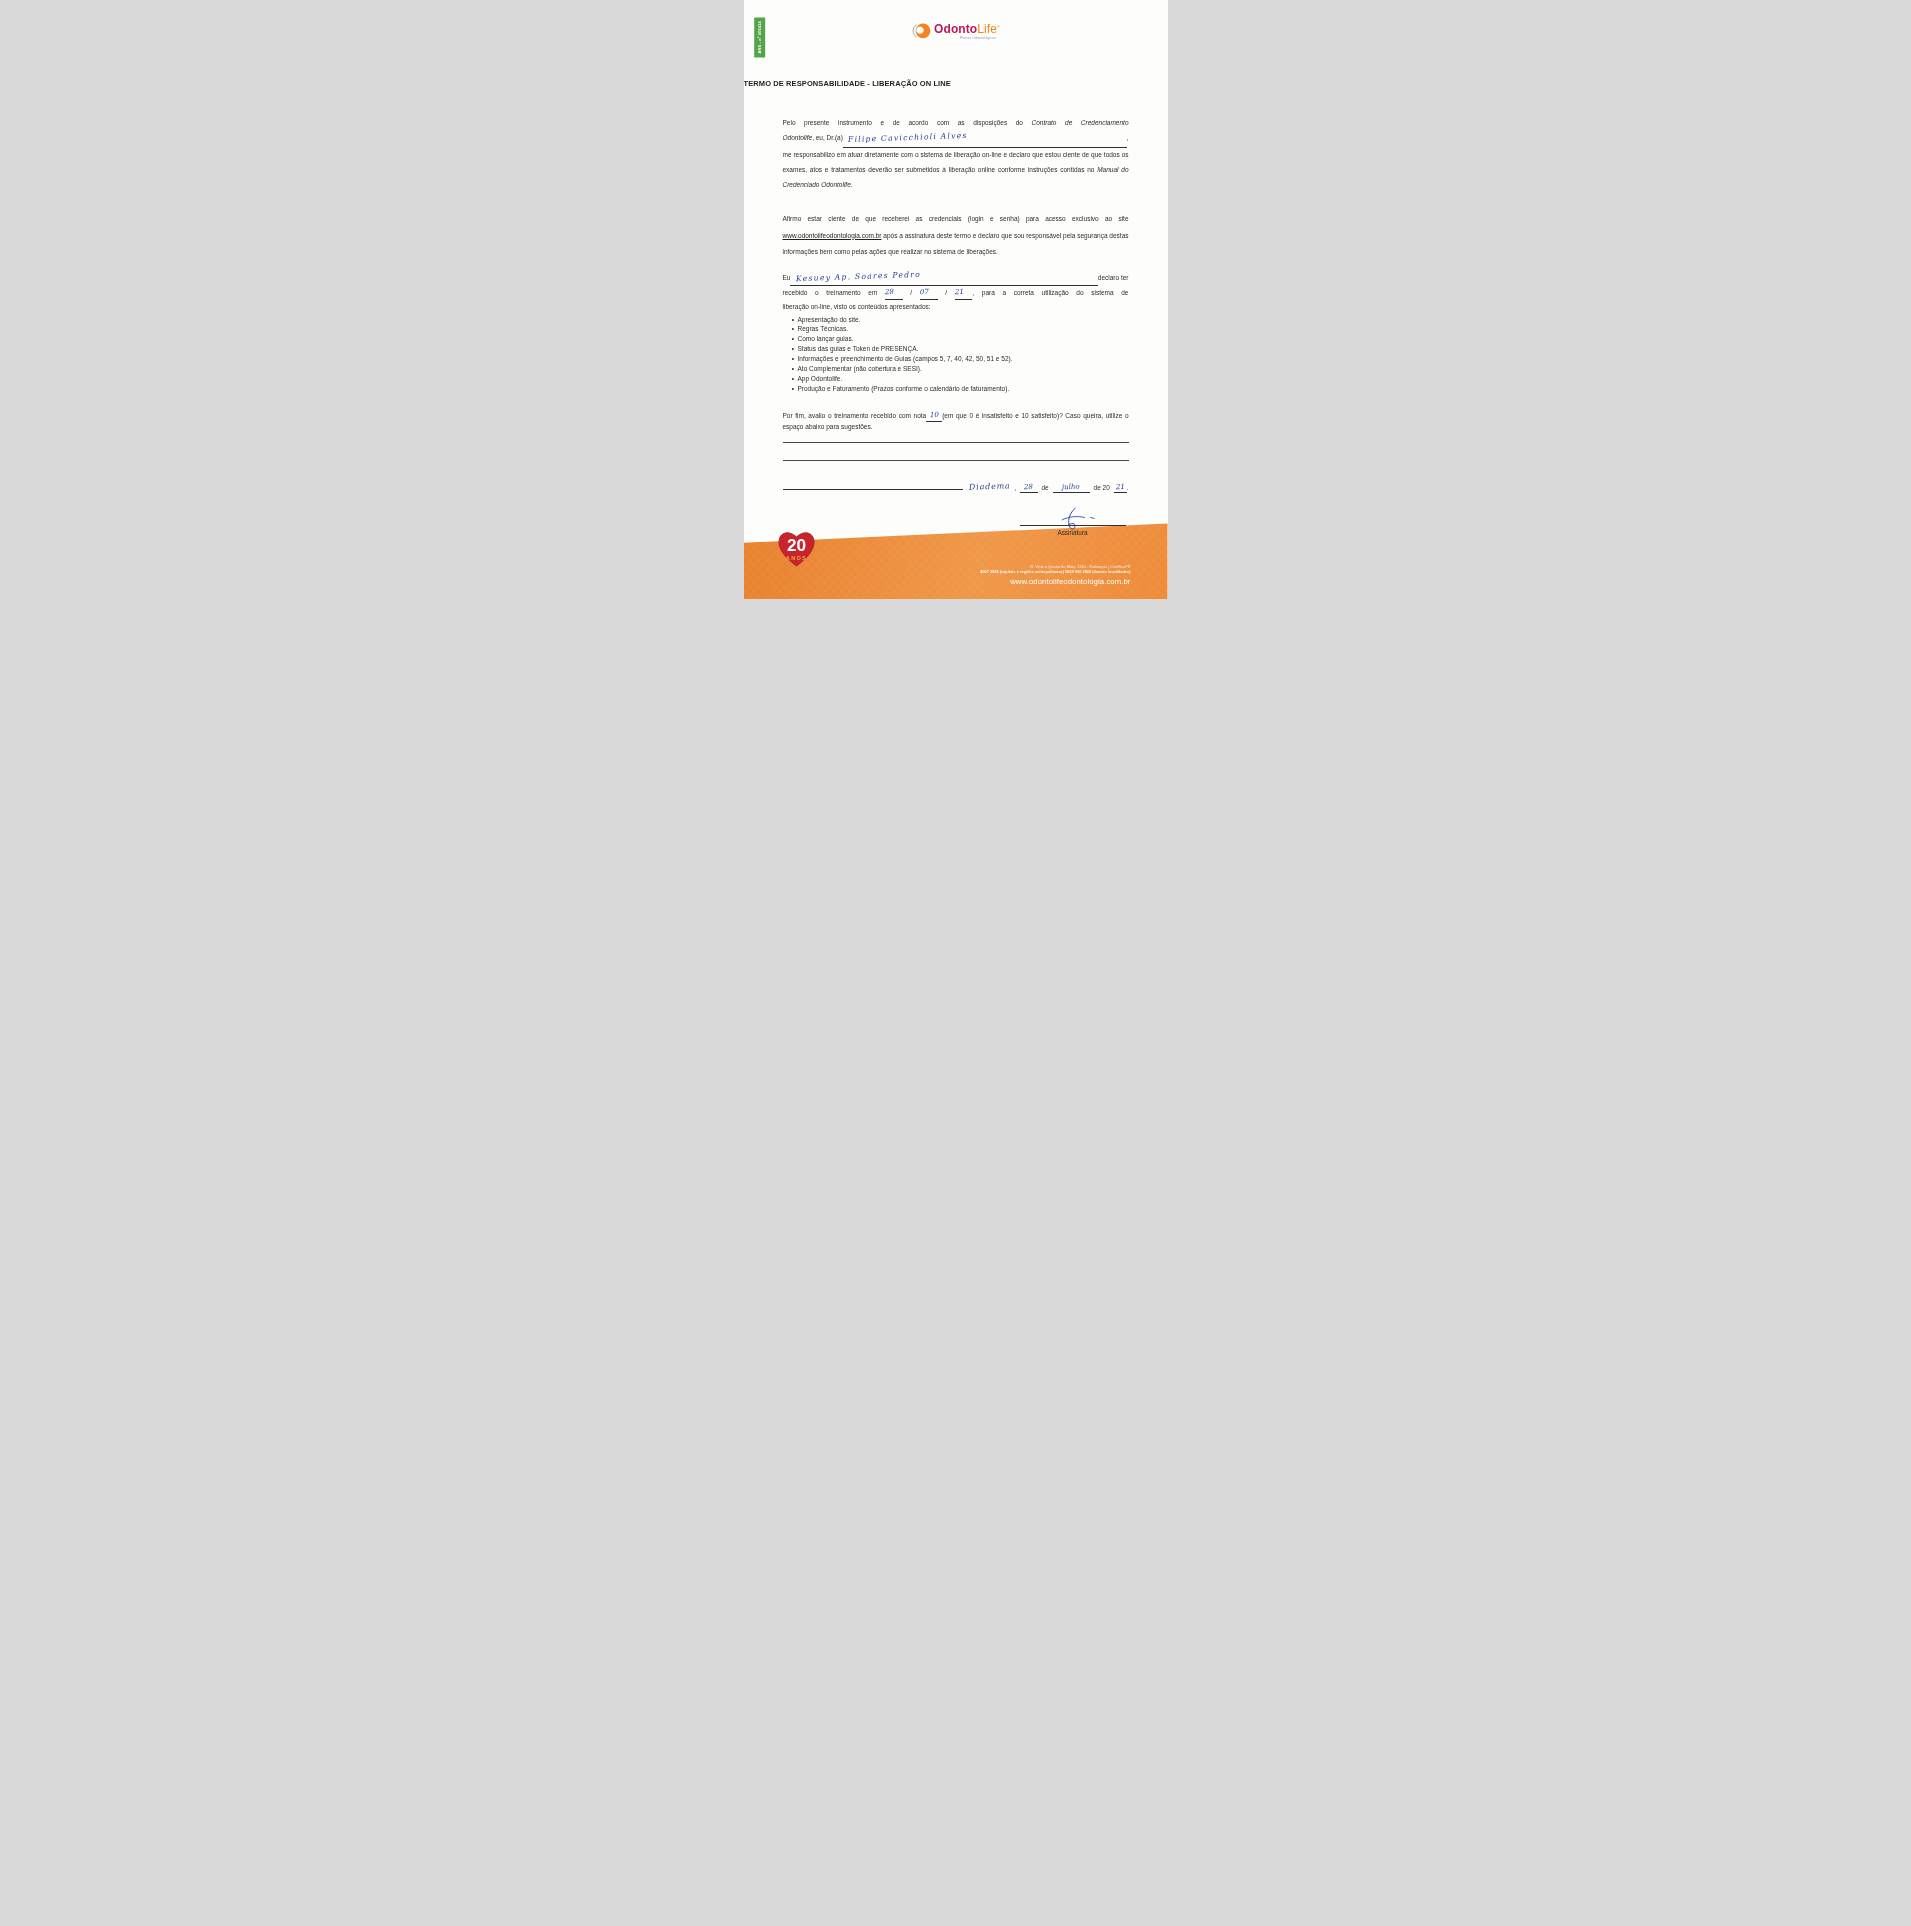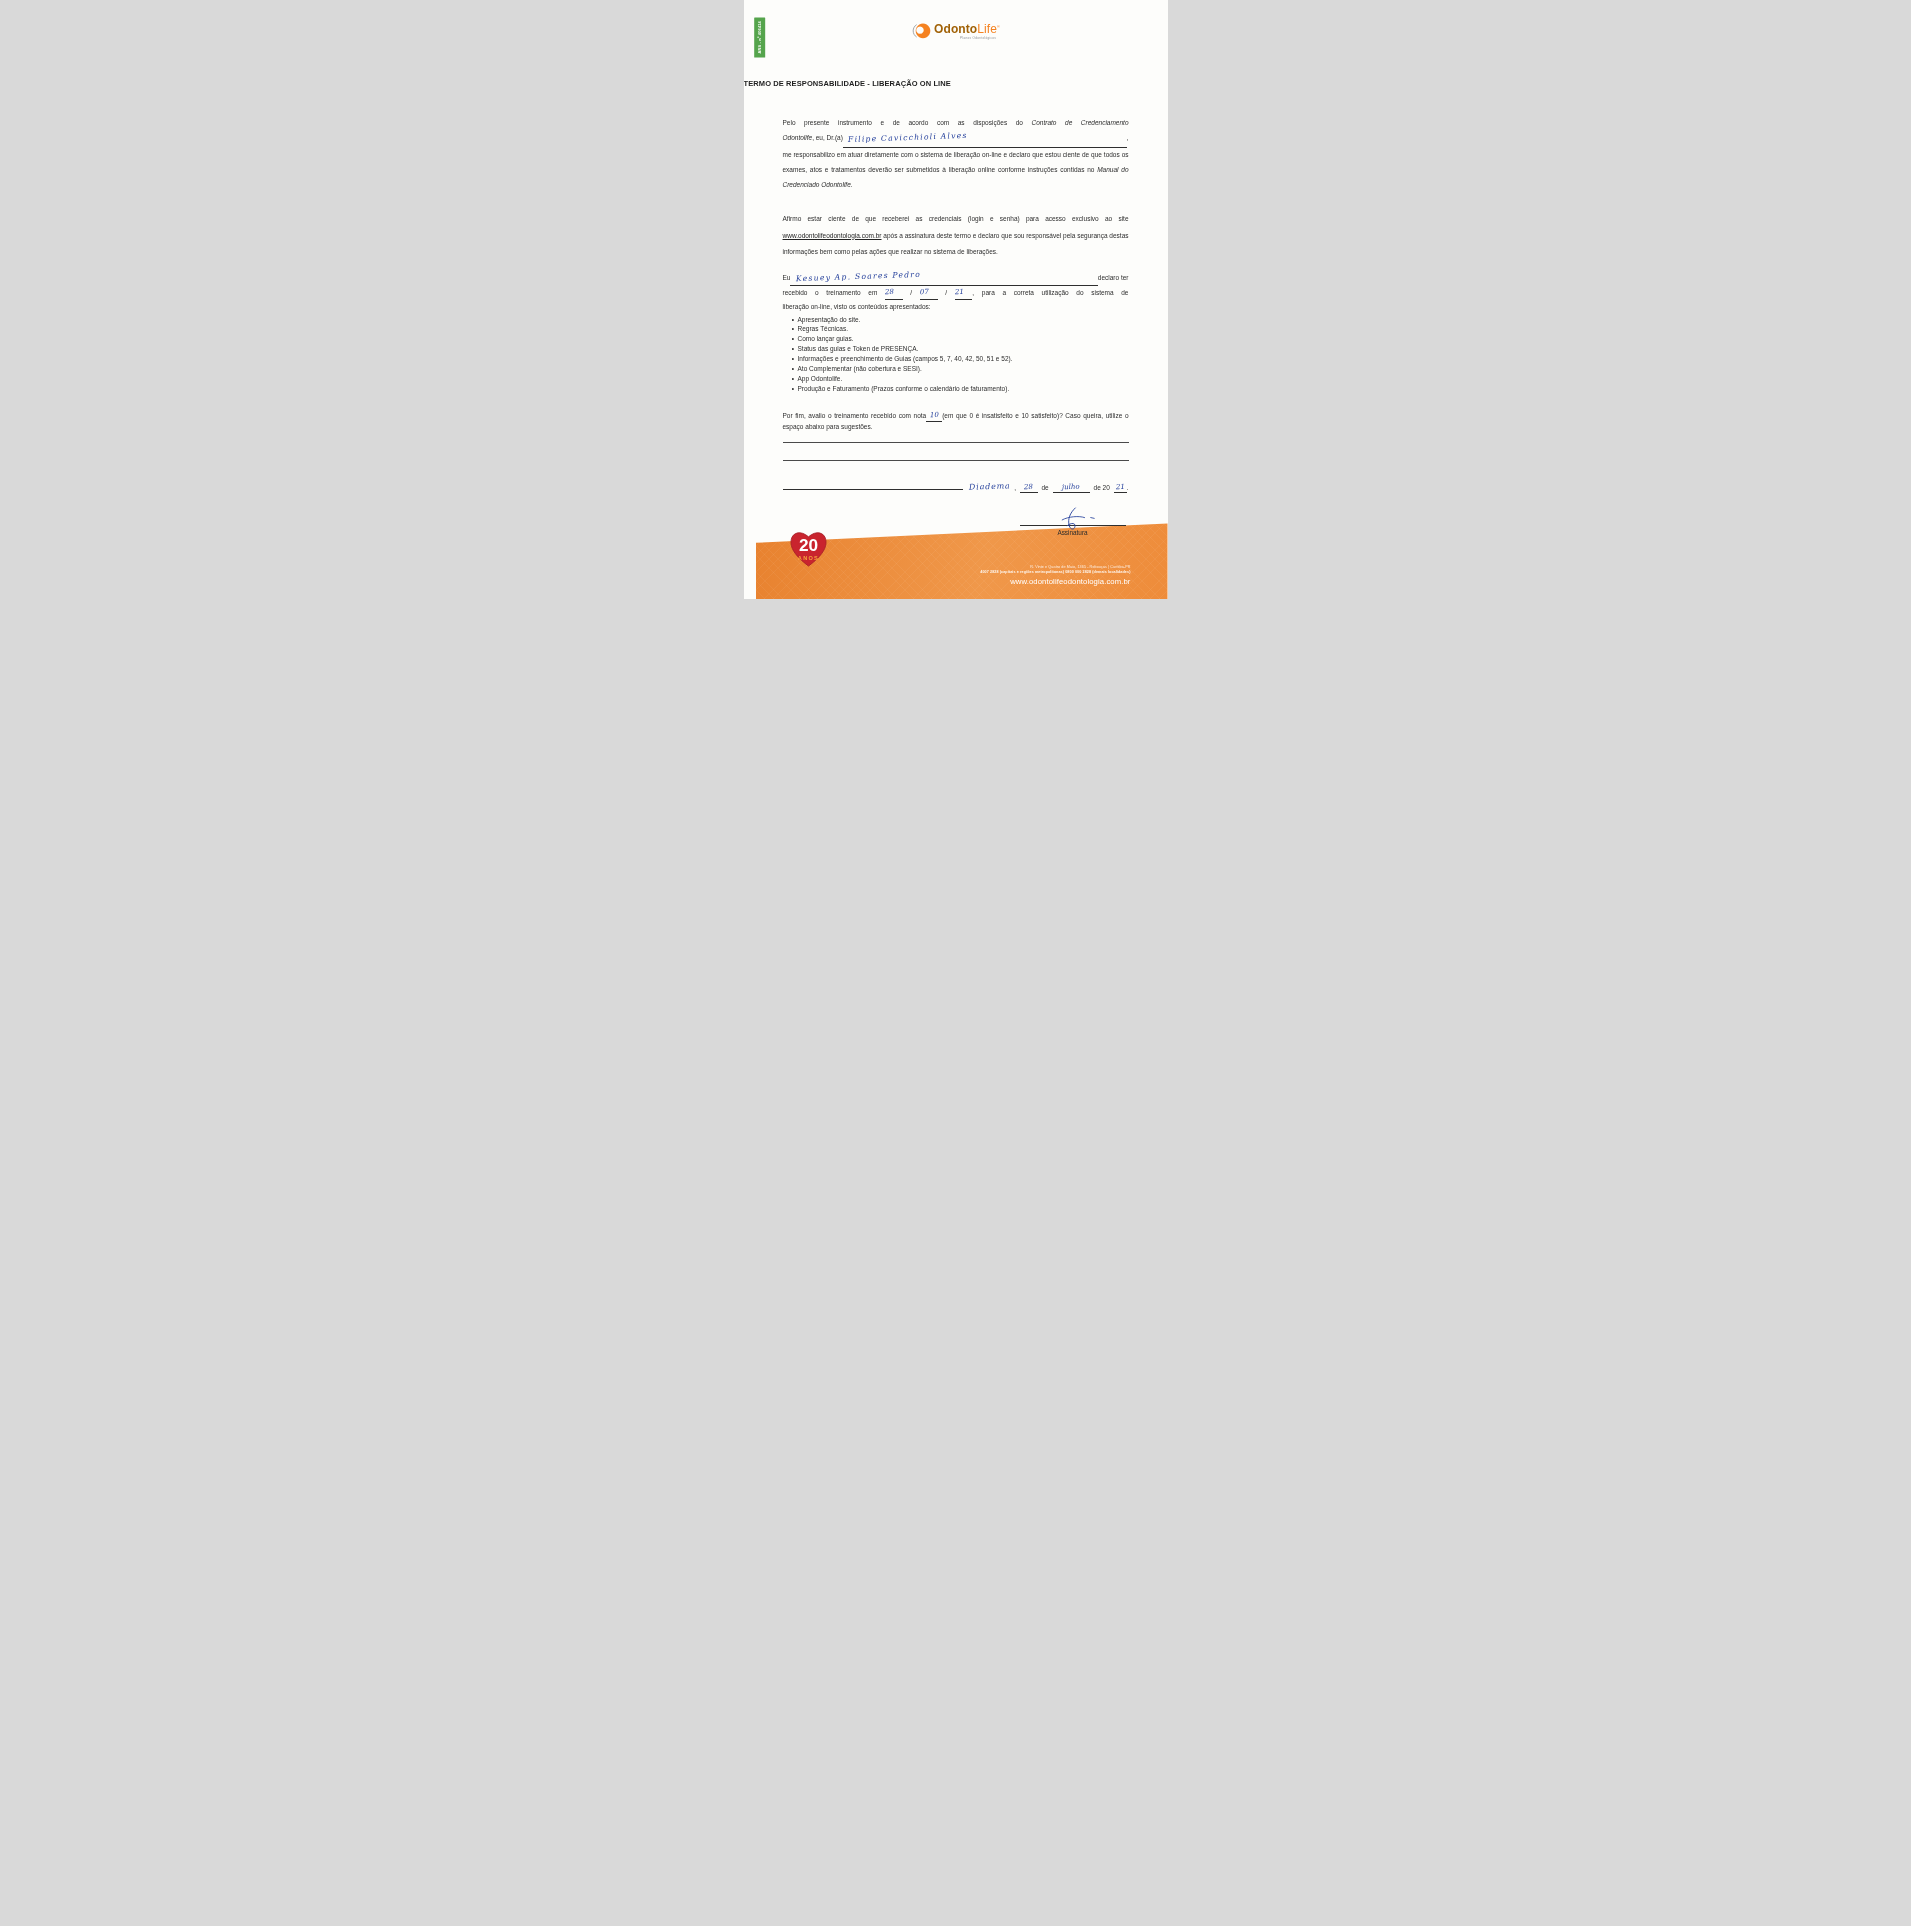--- a/index.html
+++ b/index.html
@@ -12,21 +12,21 @@
   .ans-badge{
     position:absolute;left:10px;top:17.7px;
     background:#55a44c;color:#fff;
     writing-mode:vertical-rl;transform:rotate(180deg);
     font-size:3.9px;font-weight:700;letter-spacing:0.2px;
     padding:3.5px 3.1px;border-radius:0.4px;
   }
   
   .logo-row{display:flex;justify-content:center;align-items:center;padding-top:22.3px;gap:3.1px;}
   .logo-text{font-size:12px;font-weight:700;line-height:1;letter-spacing:0.1px;}
-  .logo-odonto{color:#a16207;}
+  .logo-odonto{color:#be185d;}
   .logo-life{color:#f58220;font-weight:400;text-align:center;}
   .logo-reg{font-size:3.9px;color:#f58220;vertical-align:super;font-weight:400;}
   .logo-tagline{font-size:3.1px;color:#8f9398;letter-spacing:0.3px;text-align:right;margin-top:0.8px;padding-right:3.9px;}
   
   .doc-title{margin:39px 0 0 0;text-align:left;font-size:7.5px;font-weight:700;color:#1f1f1f;letter-spacing:0.1px;}
   
   .content{margin:0 39px;font-size:6.5px;}
   .jline{text-align:justify;text-align-last:justify;}
   .pflow{text-align:justify;margin:0;}
   .p1{margin-top:28.5px;line-height:2.3;}
@@ -57,21 +57,21 @@
   
   .date-row{margin:22.3px 39px 0 39px;display:flex;align-items:baseline;font-size:6.5px;}
   .cityline{flex:1 1 auto;border-bottom:0.5px solid #2f2f2f;margin-right:5.4px;}
   .date-row .gap{margin-right:3.9px;}
   
   .sig-block{width:106px;margin:13px 42px 0 auto;text-align:center;position:relative;}
   .sig-scribble{display:block;margin:0 auto -7.7px auto;position:relative;z-index:2;}
   .sig-line{border-top:0.5px solid #2f2f2f;}
   .sig-label{font-size:6.4px;margin-top:2.7px;color:#2b2b2b;}
   
-  .footer{position:absolute;left:12px;right:0;bottom:0;height:77px;z-index:0;text-decoration:underline;}
+  .footer{position:absolute;left:0;right:0;bottom:0;height:77px;z-index:0;text-decoration:underline;}
   .footer-band{position:absolute;inset:0;
     background:linear-gradient(100deg,#e8822f 0%,#f0984a 55%,#ee8c3a 100%);
     clip-path:polygon(0 27%,100% 2%,100% 100%,0 100%);}
   .footer-band::after{content:"";position:absolute;inset:0;
     background:
       repeating-linear-gradient(45deg,rgba(255,255,255,.05) 0 0.6px,transparent 0.6px 6.2px),
       repeating-linear-gradient(-45deg,rgba(255,255,255,.05) 0 0.6px,transparent 0.6px 6.2px);}
   .heart{position:absolute;left:31px;top:5.4px;}
   .footer-text{position:absolute;right:37px;top:43px;text-align:right;color:#fff;z-index:2;}
   .footer-address{font-size:3.7px;opacity:.85;letter-spacing:0.1px;}

